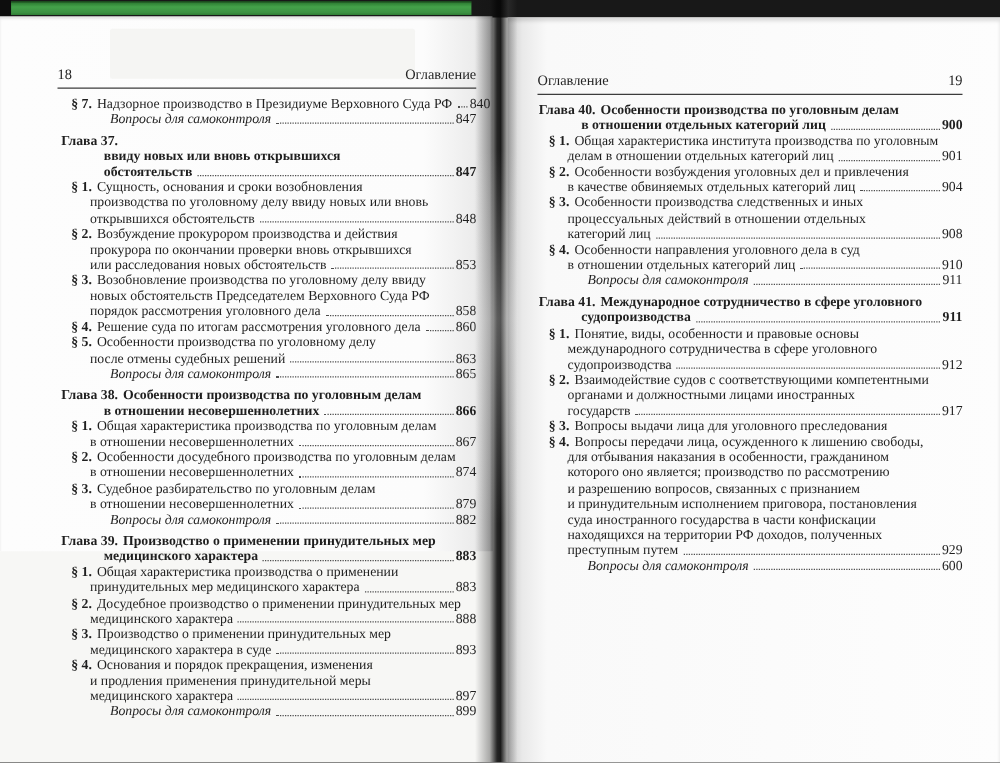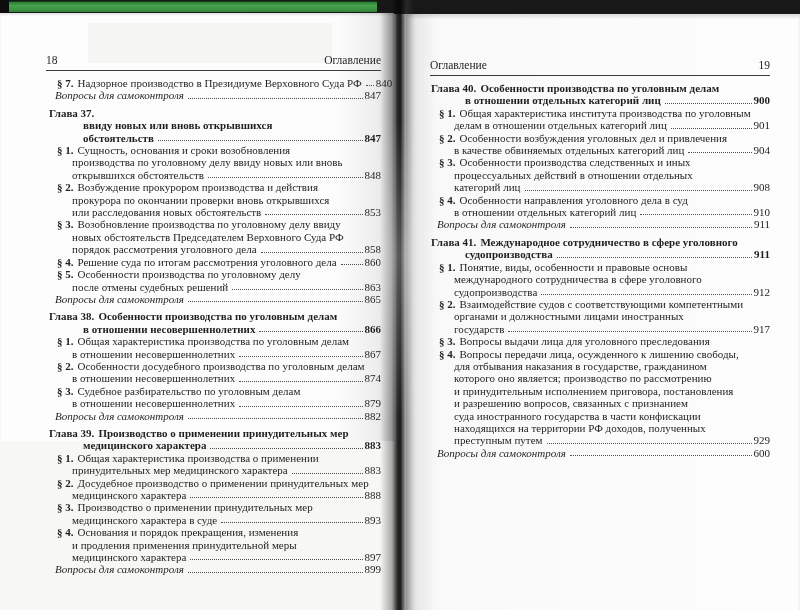--- a/index.html
+++ b/index.html
@@ -49,21 +49,21 @@
   .running-head {
     position:absolute; display:flex; justify-content:space-between; align-items:flex-end;
     font-size:11.5px; color:#242424; border-bottom:1.4px solid #3c3c3c; padding-bottom:4px;
   }
   .page-left  .running-head { left:46px; top:41px; width:335px; }
   .page-right .running-head { left:24px; top:45px; width:340px; }
   .toc { position:absolute; font-size:11px; line-height:12.4px; color:#1f1f1f; }
   .page-left  .toc { left:48px; top:64px; width:333px; }
   .page-right .toc { left:24px; top:63px; width:340px;text-align:right; }
   .entry.chapter { font-weight:bold; margin-top:5px; }
-  .entry.selfcheck { font-style:italic; }
+  .entry.selfcheck { font-style:italic;margin-left:33px; }
   .line { display:flex; align-items:flex-end; }
   .txt { white-space:nowrap; }
   .lbl { font-weight:bold; white-space:nowrap; }
   .lbl + .txt { padding-left:4px; }
   .entry.chapter   .line.first { padding-left:1px; }
   .entry.chapter   .line.cont  { padding-left:35px; }
   .entry.section   .line.first { padding-left:9px; }
   .entry.section   .line.cont  { padding-left:24px; }
   .entry.selfcheck .line.first { padding-left:7px; }
   .dots {
@@ -417,30 +417,30 @@
             <span class="lbl">§ 3.</span>
             <span class="txt">Вопросы выдачи лица для уголовного преследования</span>
           </div>
         </div>
         <div class="entry section">
           <div class="line first">
             <span class="lbl">§ 4.</span>
             <span class="txt">Вопросы передачи лица, осужденного к лишению свободы,</span>
           </div>
           <div class="line cont">
-            <span class="txt">для отбывания наказания в государстве, гражданином</span>
+            <span class="txt">для отбывания наказания в особенности, гражданином</span>
           </div>
           <div class="line cont">
             <span class="txt">которого оно является; производство по рассмотрению</span>
           </div>
           <div class="line cont">
+            <span class="txt">и разрешению вопросов, связанных с признанием</span>
+          </div>
+          <div class="line cont">
             <span class="txt">и принудительным исполнением приговора, постановления</span>
-          </div>
-          <div class="line cont">
-            <span class="txt">и разрешению вопросов, связанных с признанием</span>
           </div>
           <div class="line cont">
             <span class="txt">суда иностранного государства в части конфискации</span>
           </div>
           <div class="line cont">
             <span class="txt">находящихся на территории РФ доходов, полученных</span>
           </div>
           <div class="line cont">
             <span class="txt">преступным путем</span>
             <span class="dots"></span>

